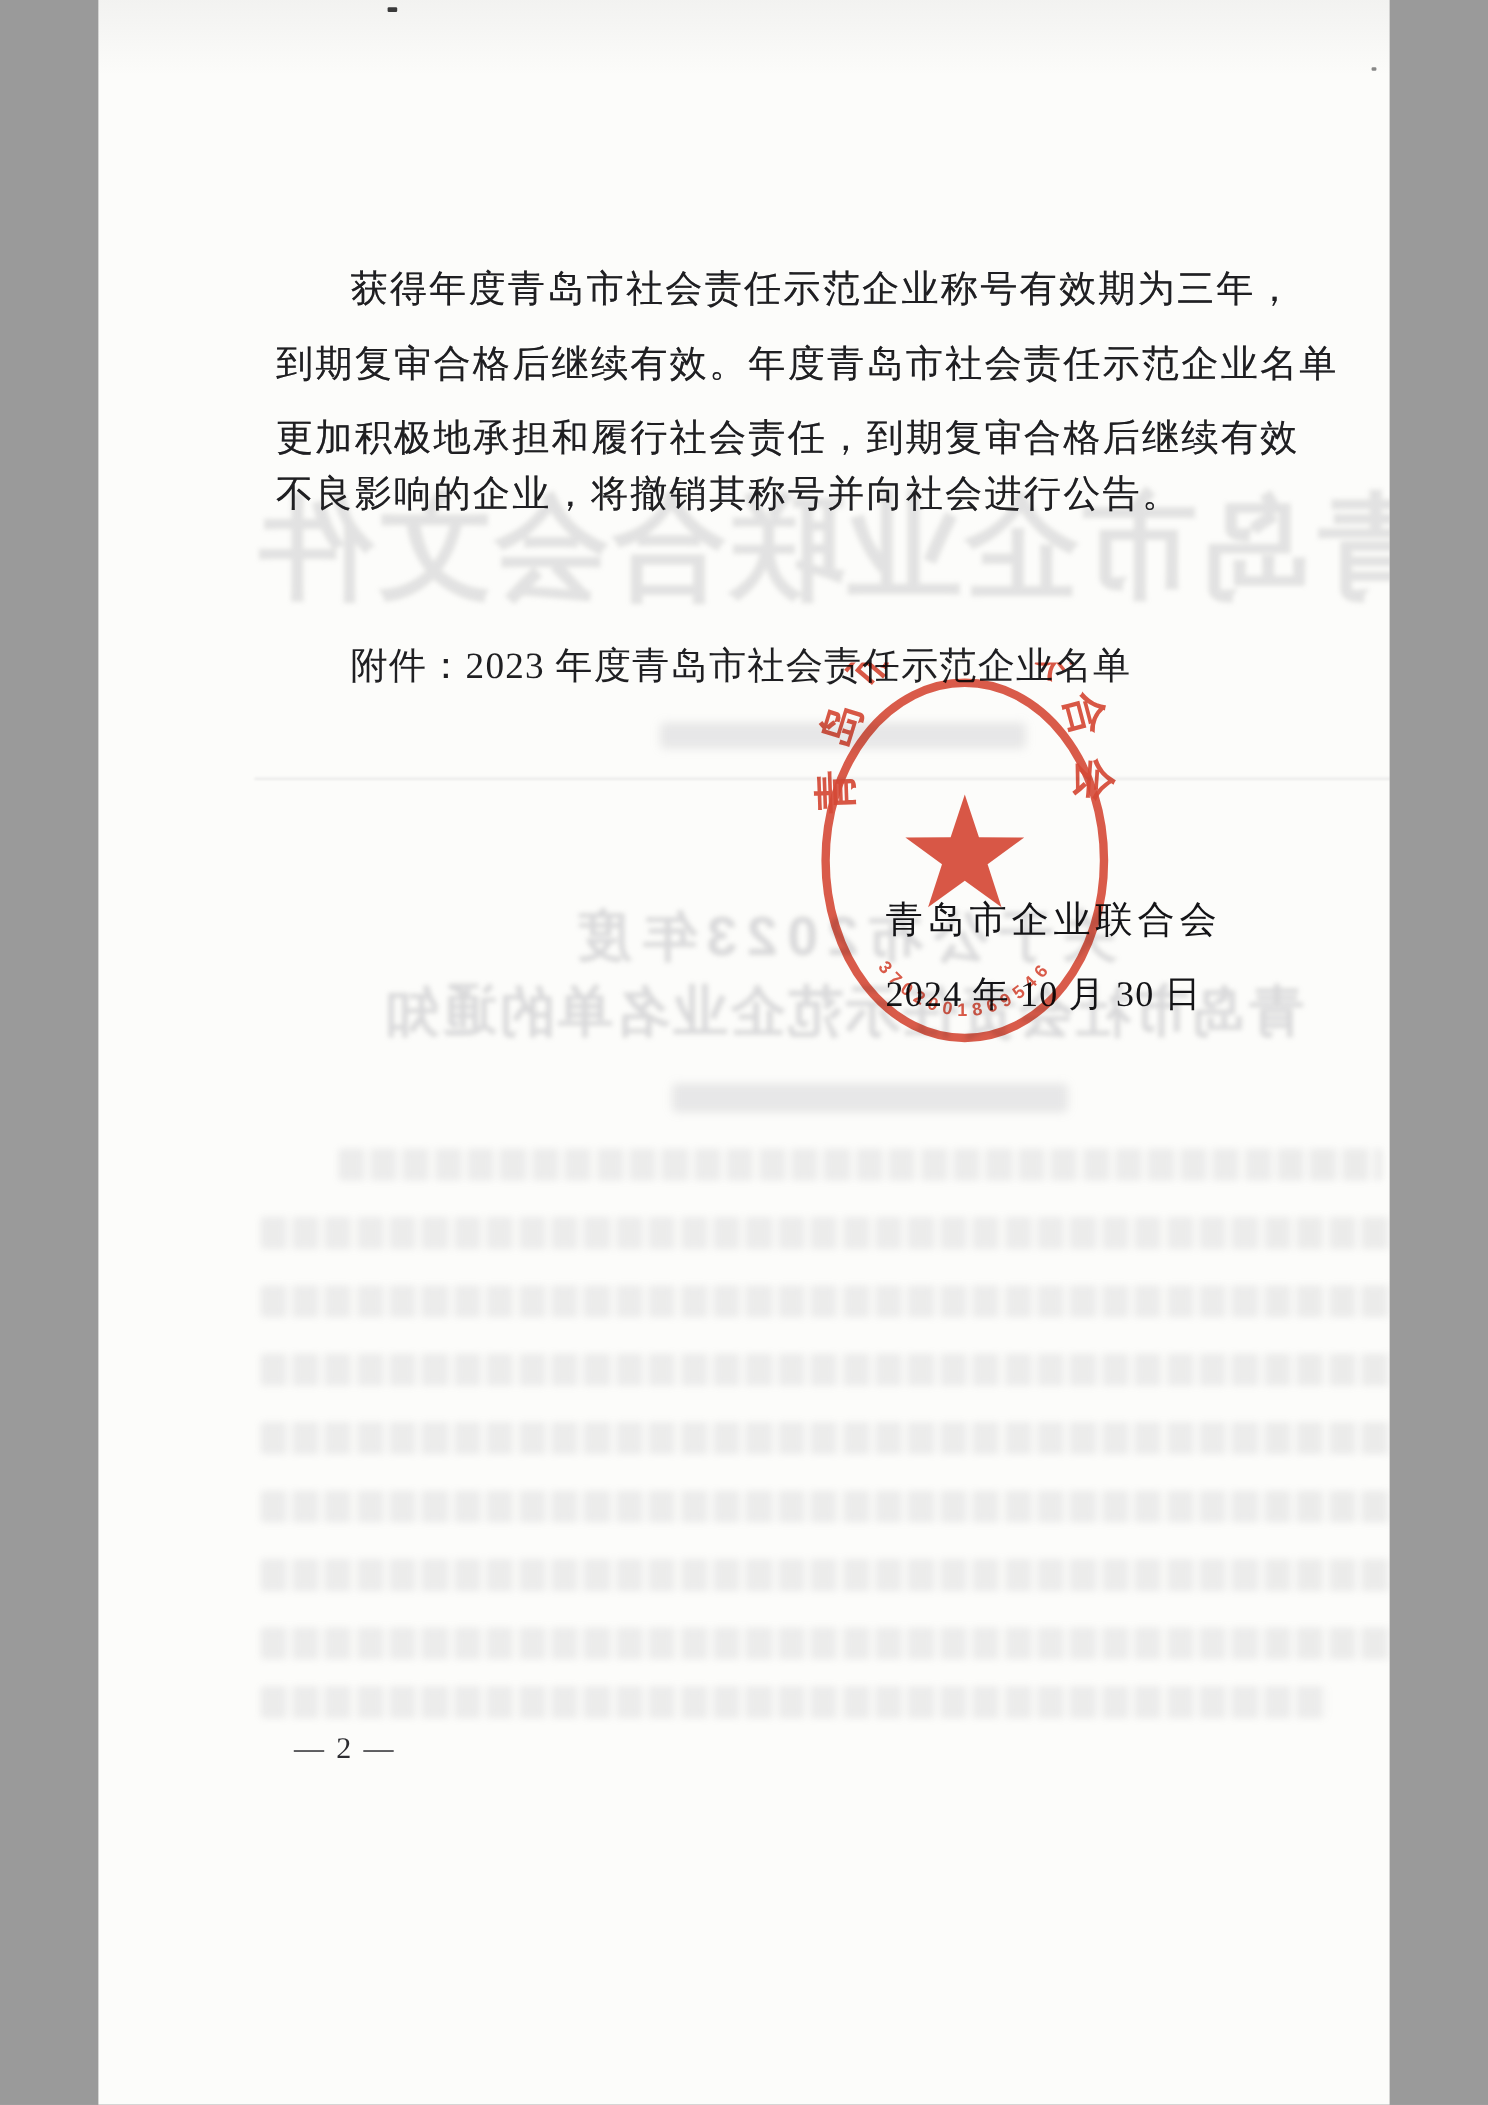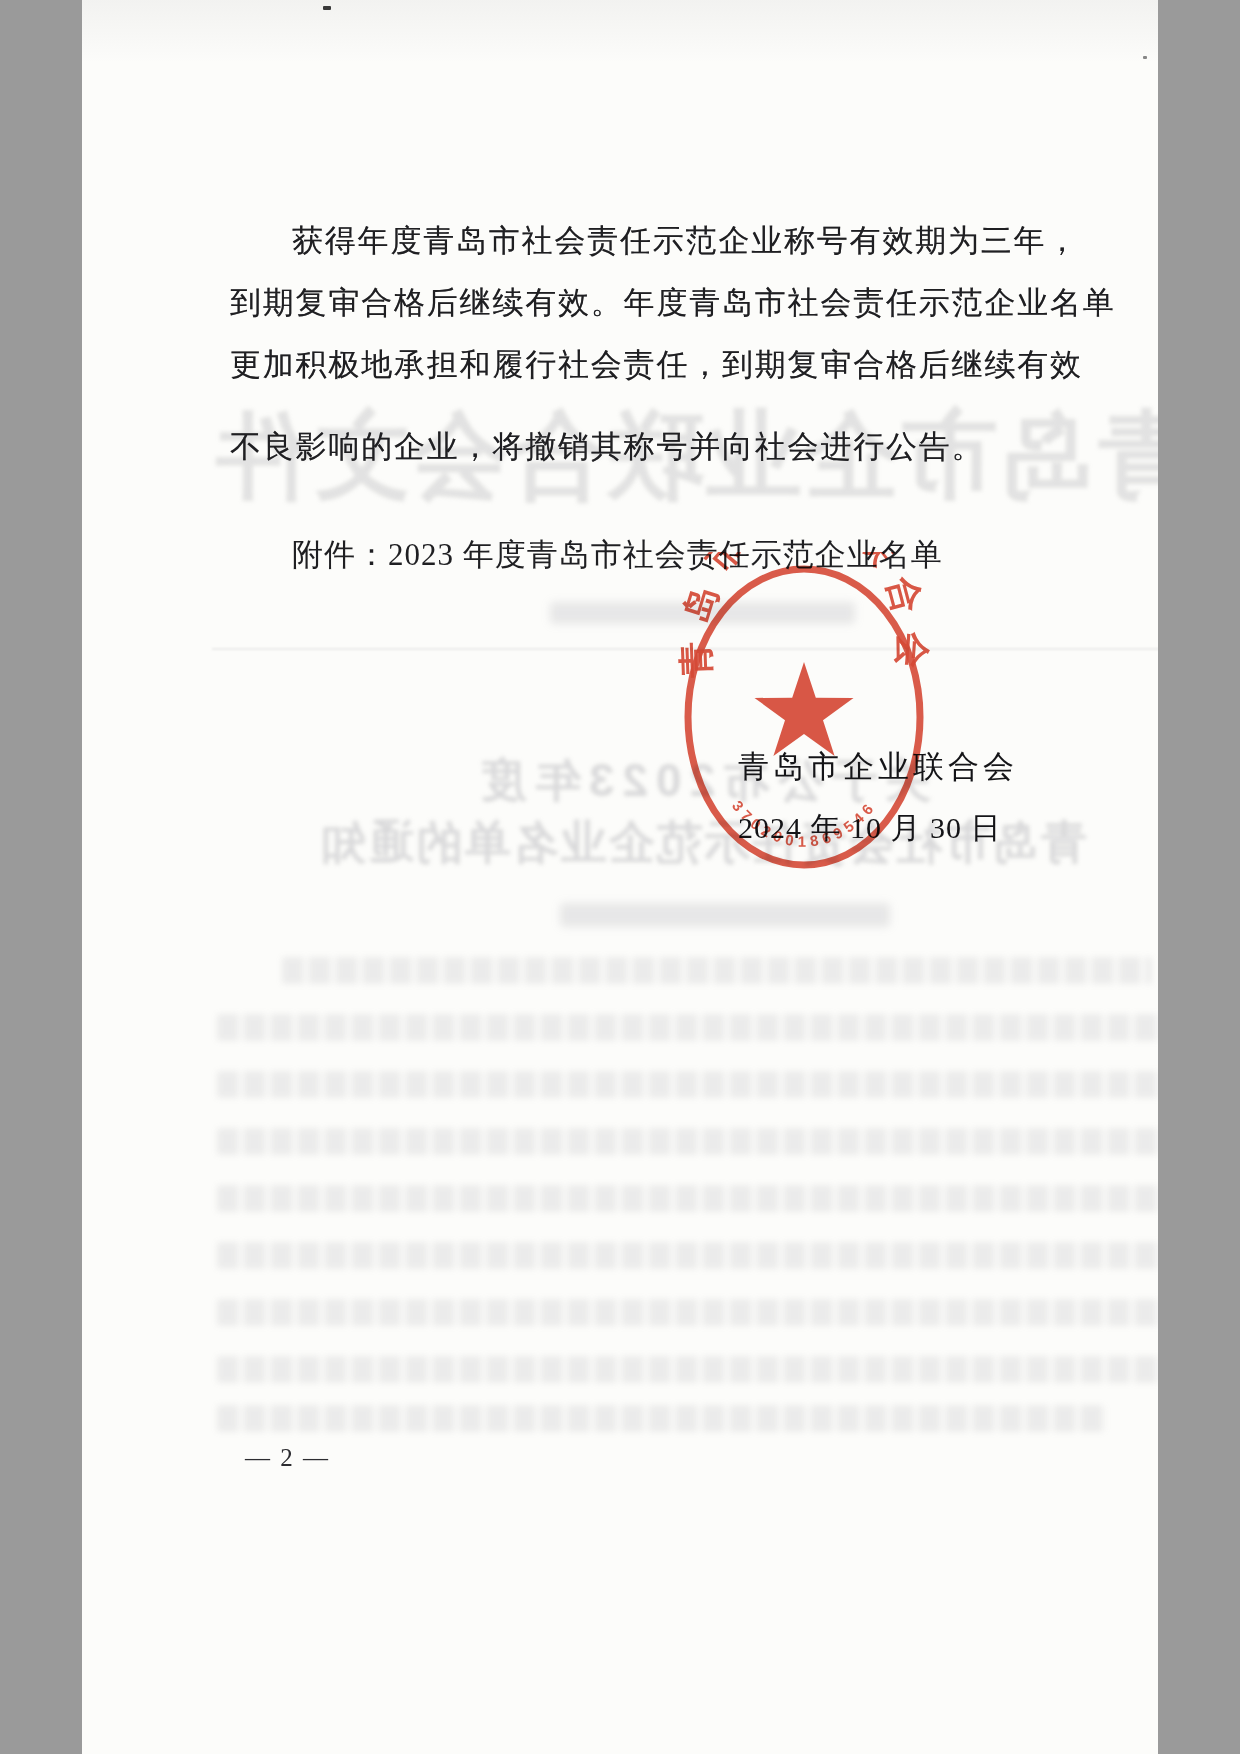--- a/index.html
+++ b/index.html
@@ -104,21 +104,21 @@
   <div class="abs ghost-bar" style="left:135px;top:1128px;width:955px;"></div>
   <div class="abs ghost-bar" style="left:135px;top:1185px;width:960px;"></div>
   <div class="abs ghost-bar" style="left:135px;top:1242px;width:950px;"></div>
   <div class="abs ghost-bar" style="left:135px;top:1299px;width:960px;"></div>
   <div class="abs ghost-bar" style="left:135px;top:1356px;width:952px;"></div>
   <div class="abs ghost-bar" style="left:135px;top:1405px;width:890px;"></div>
 
   <div class="abs bodyline" style="left:210px;top:220px;">获得年度青岛市社会责任示范企业称号有效期为三年，</div>
   <div class="abs bodyline" style="left:148px;top:282px;">到期复审合格后继续有效。年度青岛市社会责任示范企业名单</div>
   <div class="abs bodyline" style="left:148px;top:344px;">更加积极地承担和履行社会责任，到期复审合格后继续有效</div>
-  <div class="abs bodyline" style="left:148px;top:426px;text-align:center;">不良影响的企业，将撤销其称号并向社会进行公告。</div>
+  <div class="abs bodyline" style="left:148px;top:391px;text-align:center;">不良影响的企业，将撤销其称号并向社会进行公告。</div>
 
   <div class="abs attach" style="left:210px;top:534px;">附件：2023 年度青岛市社会责任示范企业名单</div>
 
   <div class="abs issuer" style="left:656px;top:746px;">青岛市企业联合会</div>
   <div class="abs dateline" style="left:656px;top:808px;">2024 年 10 月 30 日</div>
 
   <svg class="abs seal-svg" style="left:588px;top:552px;" width="268" height="330" viewBox="0 0 268 330">
     <defs>
       <path id="sealTopArc" d="M 42 129 A 96 124 0 1 1 226 129" fill="none"></path>
       <path id="sealBottomArc" d="M 40 209 A 100 130 0 0 0 228 209" fill="none"></path>

